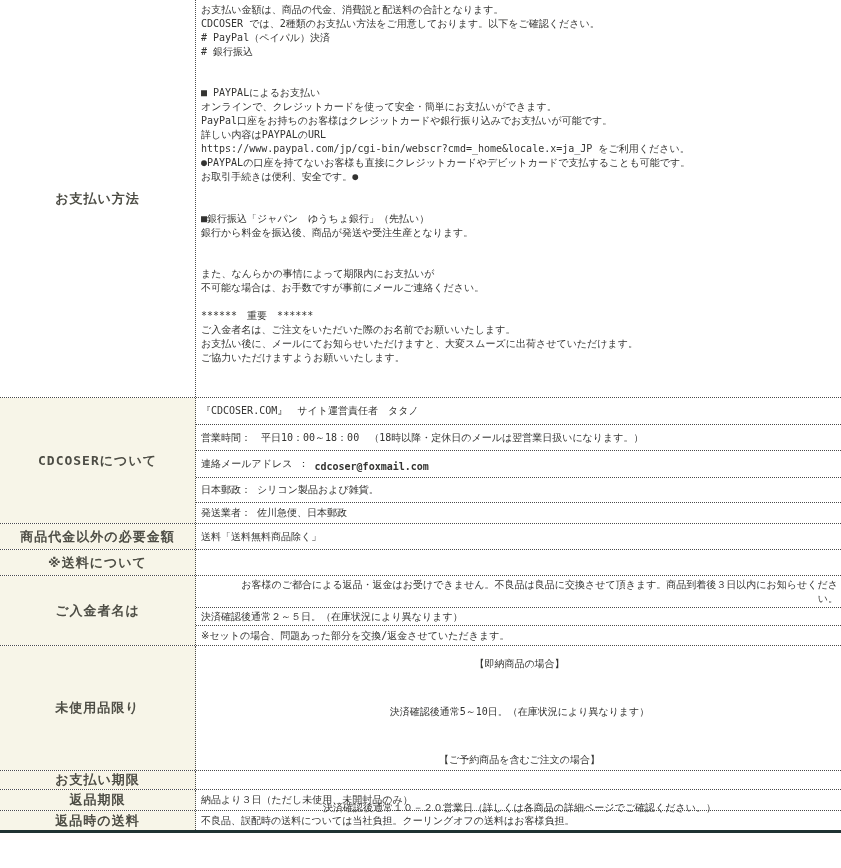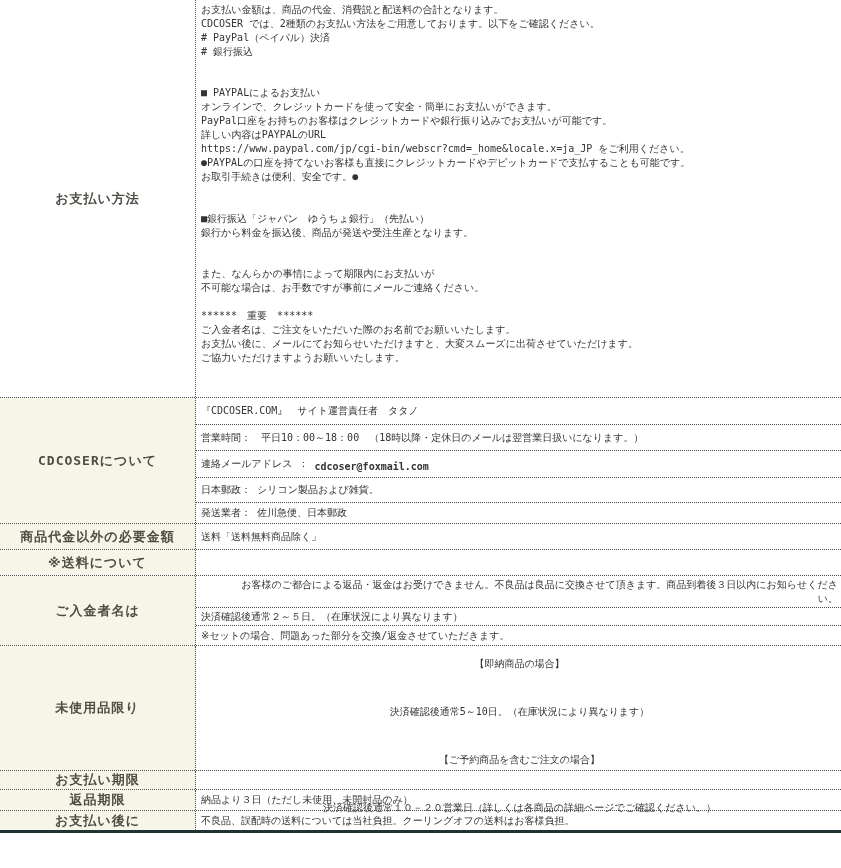--- a/index.html
+++ b/index.html
@@ -192,21 +192,21 @@
     <div class="head">
       <span>返品期限</span>
     </div>
     <div class="body">
       <div class="subrow first" style="height:20px">納品より３日（ただし未使用、未開封品のみ）</div>
     </div>
   </section>
 
   <section class="row" style="height:20px">
     <div class="head">
-      <span>お支払い後に</span>
+      <span>返品時の送料</span>
     </div>
     <div class="body">
       <div class="subrow first" style="height:19px">不良品、誤配時の送料については当社負担。クーリングオフの送料はお客様負担。</div>
     </div>
   </section>
 
   <div class="bottom-bar"></div>
 
 </div>
 

